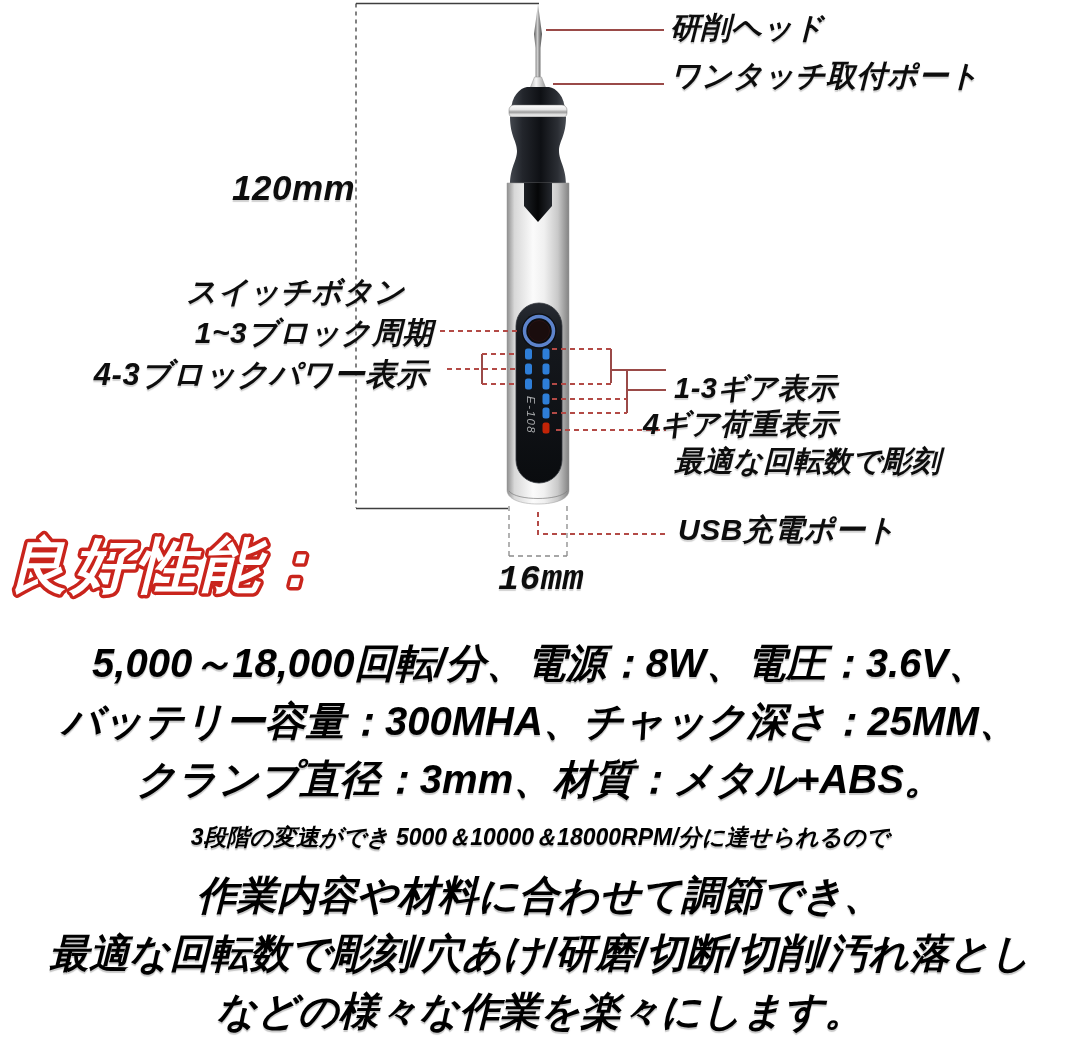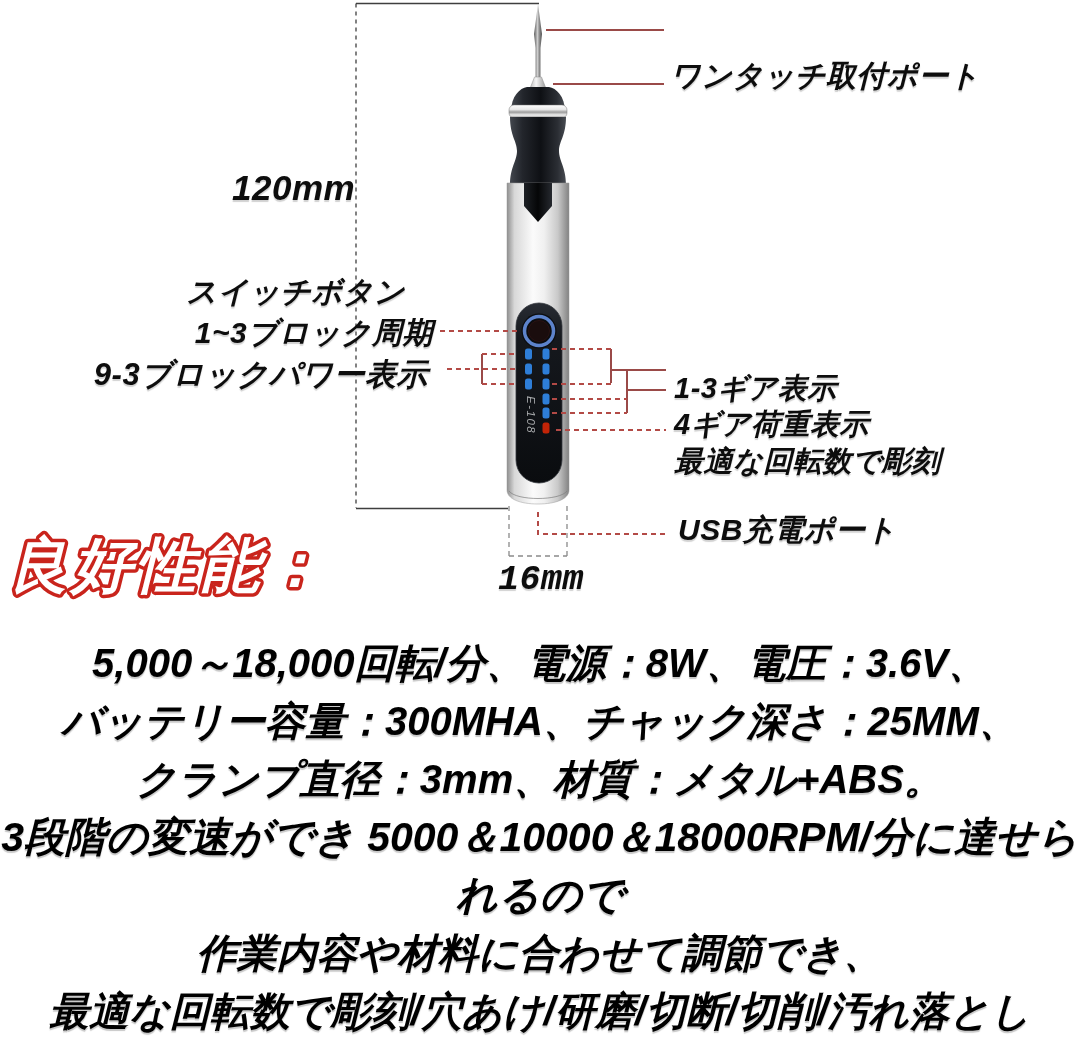--- a/index.html
+++ b/index.html
@@ -16,21 +16,21 @@
   .s30{font-size:30px;}
   .s29{font-size:29px;margin-top:28px;}
   .s31{font-size:31px;}
   .s35{font-size:35px;}
   .heading-svg{position:absolute;left:2px;top:514px;}
   .specs{
     position:absolute;left:0;top:634px;width:1080px;text-align:center;
     color:#000;font-weight:bold;font-style:italic;
   }
   .spec-line{font-size:40px;line-height:58px;letter-spacing:0;text-shadow:0 2px 1px rgba(0,0,0,.22);}
-  .spec-line.narrow{font-size:41px;}
+  .spec-line.narrow{font-size:23px;}
 </style>
 </head>
 <body>
 
 <div class="stage">
 
   <svg class="art" viewBox="0 0 1080 1043" aria-hidden="true">
     <defs>
       <linearGradient id="gBody" x1="0" y1="0" x2="1" y2="0">
         <stop offset="0" stop-color="#8e8e8e"></stop>
@@ -137,27 +137,28 @@
         <line x1="552" y1="349" x2="611" y2="349"></line>
         <line x1="552" y1="384" x2="611" y2="384"></line>
         <line x1="552" y1="399" x2="627" y2="399"></line>
         <line x1="552" y1="413" x2="627" y2="413"></line>
         <line x1="556" y1="430" x2="666" y2="430"></line>
         <path d="M538,512 L538,534 L666,534"></path>
       </g>
     </g>
   </svg>
 
+  <div class="label s30" style="left:670px;top:8px;">研削ヘッド</div>
   <div class="label s30" style="left:670px;top:56px;text-align:center;">ワンタッチ取付ポート</div>
   <div class="label s35" style="left:232px;top:168px;">120mm</div>
   <div class="label s30" style="right:675px;top:272px;">スイッチボタン</div>
   <div class="label s30" style="right:647px;top:313px;">1~3ブロック周期</div>
-  <div class="label s31" style="right:652px;top:354px;">9-3ブロックパワー表示</div>
+  <div class="label s31" style="right:652px;top:354px;">4-3ブロックパワー表示</div>
   <div class="label s29" style="left:674px;top:341px;">1-3ギア表示</div>
-  <div class="label s29" style="left:674px;top:377px;">4ギア荷重表示</div>
+  <div class="label s29" style="left:643px;top:377px;">4ギア荷重表示</div>
   <div class="label s29" style="left:674px;top:414px;">最適な回転数で彫刻</div>
   <div class="label s30" style="left:678px;top:510px;">USB充電ポート</div>
   <div class="label s35" style="left:498px;top:560px;font-family:Liberation Mono, monospace;">16mm</div>
 
   <svg class="heading-svg" width="360" height="100">
     <text x="6" y="72" font-size="60" font-weight="bold" font-style="italic" font-family="Liberation Sans, DejaVu Sans, sans-serif" fill="#ffffff" stroke="#c9241c" stroke-width="7" paint-order="stroke" stroke-linejoin="round" letter-spacing="4">良好性能：</text>
   </svg>
 
   <div class="specs">
     <div class="spec-line">5,000～18,000回転/分、電源：8W、電圧：3.6V、</div>

